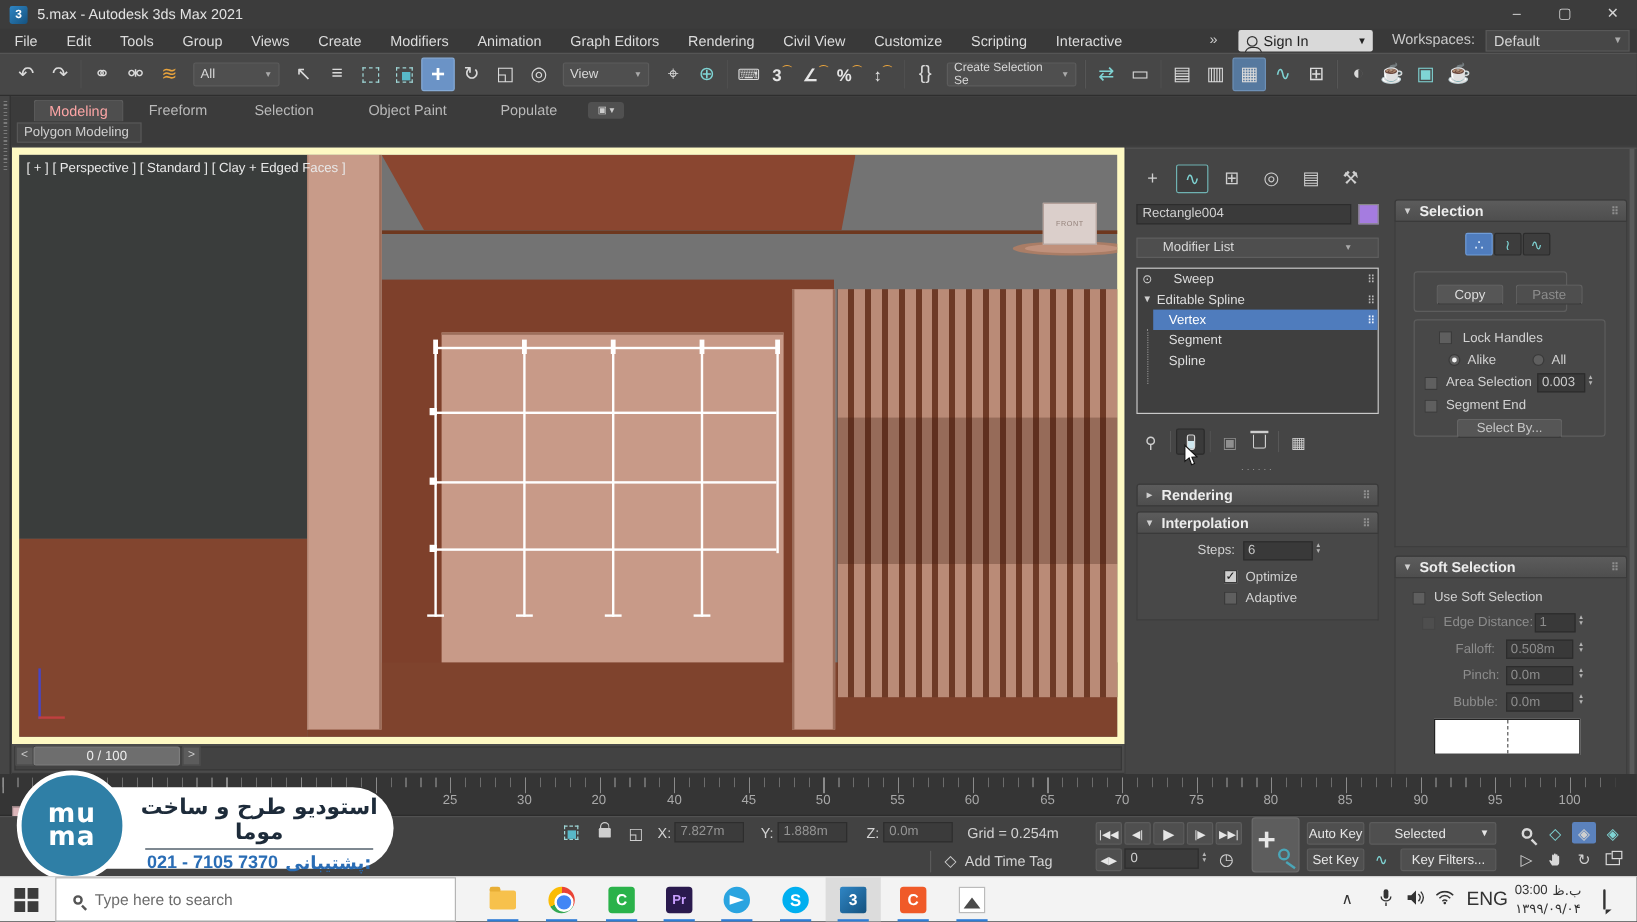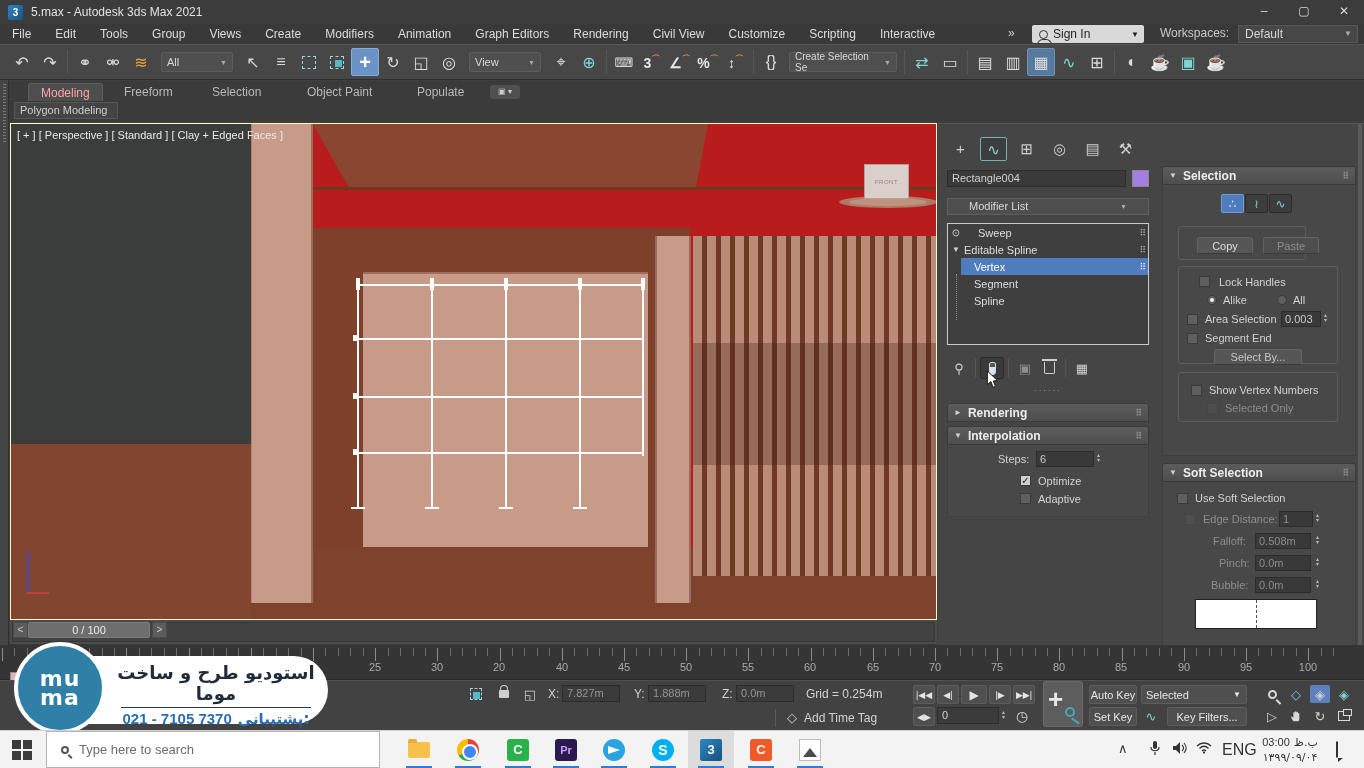--- a/index.html
+++ b/index.html
@@ -43,21 +43,21 @@
   #ribbon { left:0; top:81px; width:1364px; height:40px; background:#3b3b3b; }
   .rtab { position:absolute; top:2px; height:18px; font-size:12px; color:#b9b9b9; padding:0 12px; line-height:18px; }
   .rtab.active { background:#4e4e4e; color:#fca5a5; border:1px solid #5d5d5d; border-bottom:none; border-radius:3px 3px 0 0; }
   #polypanel { position:absolute; left:14px; top:21px; width:104px; height:17px; background:#444; border:1px solid #575757; font-size:11px; color:#cfcfcf; padding-left:5px; line-height:15px; }
   .mediadd { position:absolute; left:490px; top:4px; width:30px; height:14px; background:#505050; border-radius:3px; font-size:8px; color:#ccc; text-align:center; line-height:13px; }
 
   #leftstrip { left:0; top:80px; width:9px; height:650px; background:#454545; border-right:1px solid #303030; }
   #leftstrip .dots { margin:4px auto; width:3px; height:60px; background:repeating-linear-gradient(#7a7a7a 0 1px, transparent 1px 3px); }
 
   
-  #viewport { left:10px; top:123px; width:927px; height:497px; background:#b91c1c; border:1px solid #fef9c3; overflow:hidden; }
+  #viewport { left:10px; top:123px; width:927px; height:497px; background:#737373; border:6px solid #fef9c3; overflow:hidden; }
   .vp { position:absolute; }
   #vp-label { left:6px; top:5px; font-size:11px; color:#e9e9e9; z-index:9; }
   #front-box { left:853px; top:40px; width:45px; height:35px; background:#dbcfcb; border:1px solid #b3a09a; z-index:5; font-size:6px; color:#95837c; text-align:center; line-height:35px; letter-spacing:0.5px; }
   #front-shadow { left:828px; top:72px; width:98px; height:12px; background:#aa7d66; border-radius:50%; z-index:4; }
   #front-shadow .inner { position:absolute; left:10px; top:2px; width:78px; height:8px; background:#c0917c; border-radius:50%; }
   .spl { position:absolute; background:#fff; z-index:6; }
 
   
   #cmdpanel { left:938px; top:123px; width:426px; height:522px; background:#454545; border-top:1px solid #555; font-size:11px; }
   .cpicon { position:absolute; top:13px; width:27px; height:24px; text-align:center; line-height:24px; font-size:15px; color:#cfcfcf; }
@@ -449,26 +449,20 @@
     <span class="valbox" style="position:absolute;left:102px;top:44px;width:40px">0.003</span>
     <span class="spin" style="position:absolute;left:144px;top:46px">
         <span>▴</span>
         <span>▾</span>
       </span>
     <span class="cb" style="position:absolute;left:8px;top:66px"></span>
     <span style="position:absolute;left:26px;top:65px;color:#d2d2d2">Segment End</span>
     <div class="btn3" style="position:absolute;left:35px;top:82px;width:88px;height:16px;line-height:15px;color:#c5c5c5">Select By...</div>
   </div>
 
-  <div class="gbox" style="left:240px;top:248px;width:160px;height:50px">
-    <span class="cb" style="position:absolute;left:12px;top:12px"></span>
-    <span style="position:absolute;left:30px;top:11px;color:#d2d2d2">Show Vertex Numbers</span>
-    <span class="cb dis" style="position:absolute;left:28px;top:30px"></span>
-    <span class="dislbl" style="position:absolute;left:46px;top:29px">Selected Only</span>
-  </div>
 
   <div class="rollout" style="left:224px;top:339px;width:194px">
     <span class="arr">▼</span>
     <span>Soft Selection</span>
     <span class="grip">⠿</span>
   </div>
   <div class="rbody" style="left:224px;top:358px;width:194px;height:164px">
     <span class="cb" style="position:absolute;left:14px;top:11px"></span>
     <span style="position:absolute;left:32px;top:10px;color:#d2d2d2">Use Soft Selection</span>
     <span class="cb dis" style="position:absolute;left:22px;top:32px"></span>
@@ -567,21 +561,21 @@
     </span>
   <div class="sico" style="left:1012px;top:26px;font-size:14px">◷</div>
 
   <div class="bigkey">
     <span class="plus">+</span>
     <span class="keyhead"></span>
     <span class="keystem"></span>
   </div>
   <div class="pbtn" style="left:1089px;top:4px;width:48px;font-size:11px">Auto Key</div>
   <div class="pbtn" style="left:1089px;top:26px;width:48px;font-size:11px">Set Key</div>
-  <div class="pbtn" style="left:1141px;top:4px;width:106px;font-size:11px;text-align:left;padding-left:4px">
+  <div class="pbtn" style="left:1141px;top:4px;width:106px;font-size:11px;text-align:left;padding-left:20px">
     <span>Selected</span>
     <span style="float:right;margin-right:5px;font-size:8px">▼</span>
   </div>
   <div class="sico" style="left:1141px;top:26px;color:#7fd4d4">∿</div>
   <div class="pbtn" style="left:1167px;top:26px;width:80px;font-size:11px">Key Filters...</div>
 
   <div class="sico" style="left:1262px;top:4px">
       <span class="mag"></span>
     </div>
   <div class="sico" style="left:1286px;top:4px;color:#7fd4d4">◇</div>

